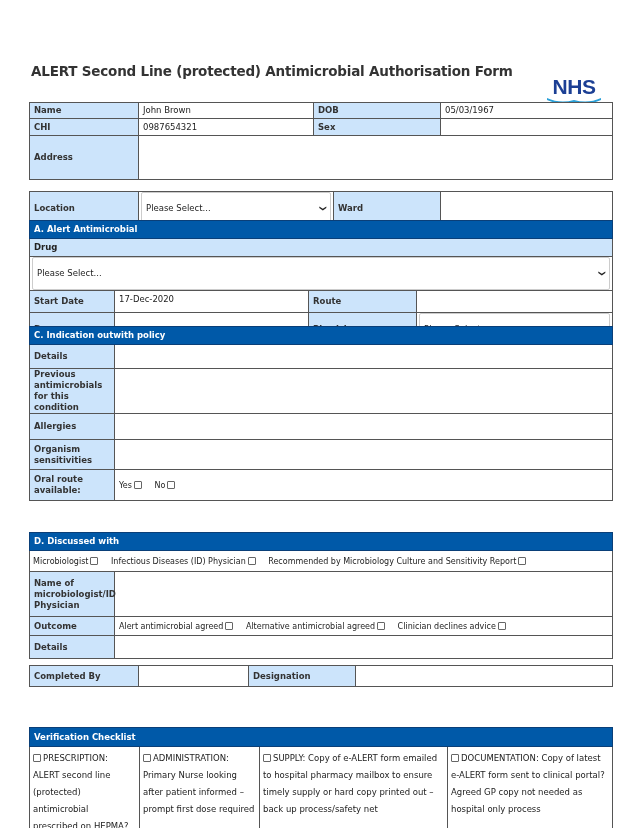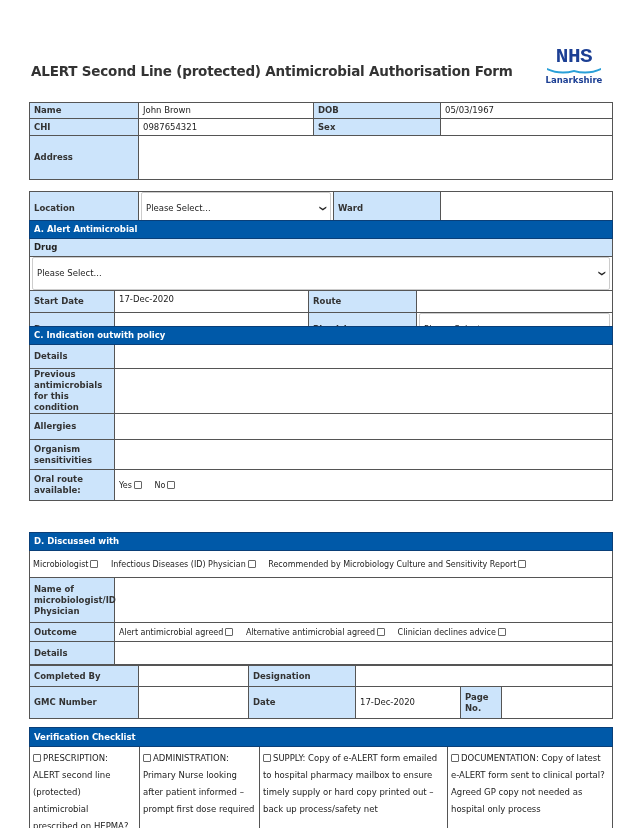--- a/index.html
+++ b/index.html
@@ -1,21 +1,21 @@
 <!DOCTYPE html>
 <html><head>
 <meta charset="utf-8">
 <style>
   * { box-sizing: border-box; margin: 0; padding: 0; }
   html, body { width: 640px; height: 828px; background: #ffffff; overflow: hidden; }
   body { font-family: "DejaVu Sans", "Liberation Sans", sans-serif; color: #222; position: relative; }
   .abs { position: absolute; }
   .title { left: 31px; top: 63px; font-size: 13.5px; font-weight: bold; color: #333; letter-spacing: -0.2px; }
   .logo { left: 543px; top: 47px; width: 62px; height: 44px; text-align: center; }
-  .logo .nhs { font-family: Liberation Mono, monospace; font-weight: bold; font-size: 21px; color: #1c3f94; line-height: 20px; letter-spacing: -0.5px; }
+  .logo .nhs { font-family: Liberation Sans, sans-serif; font-weight: bold; font-size: 21px; color: #1c3f94; line-height: 20px; letter-spacing: -0.5px; margin-top: 30px; }
   .logo .lan { font-size: 8.5px; color: #1c3f94; font-weight: bold; line-height: 10px; margin-top: 1px; }
   .logo svg { display: block; margin: 0 auto; }
 
   table { border-collapse: collapse; position: absolute; table-layout: fixed; }
   td { border: 1px solid #555; font-size: 8.5px; padding: 0 4px; vertical-align: middle; line-height: 11px; }
   td.lab { background: #cce4fb; font-weight: bold; color: #333; }
   td.val { background: #fff; color: #222; }
   td.sec { background: #0059a8; color: #fff; font-weight: bold; border-color: #0a3f78; }
   td.sub { background: #cce4fb; font-weight: bold; }
   .sel { display: flex; align-items: center; justify-content: space-between; border: 1px solid #ccc; height: 33px; padding: 0 4px; font-size: 8.5px; background: #fff; border-radius: 2px; }
@@ -165,21 +165,21 @@
 
 <table style="left:29px; top:532px; width:583px;">
   <colgroup>
       <col style="width:85px">
       <col style="width:498px">
     </colgroup>
   <tbody>
       <tr style="height:18px">
     <td class="sec" colspan="2">D. Discussed with</td>
   </tr>
-  <tr style="height:27px">
+  <tr style="height:21px">
     <td class="val" colspan="2" style="font-size:8px; padding-left:3px;">
       <span class="opt"><span>Microbiologist</span><span class="cb"></span></span>
       <span class="opt"><span>Infectious Diseases (ID) Physician</span><span class="cb"></span></span>
       <span class="opt"><span>Recommended by Microbiology Culture and Sensitivity Report</span><span class="cb"></span></span>
     </td>
   </tr>
   <tr style="height:45px">
     <td class="lab">Name of microbiologist/ID Physician</td>
     <td class="val"></td>
   </tr>
@@ -207,28 +207,20 @@
       <col style="width:41px">
       <col style="width:111px">
     </colgroup>
   <tbody>
       <tr style="height:21px">
     <td class="lab">Completed By</td>
     <td class="val"></td>
     <td class="lab">Designation</td>
     <td class="val" colspan="3"></td>
   </tr>
-  <tr style="height:32px">
-    <td class="lab">GMC Number</td>
-    <td class="val"></td>
-    <td class="lab">Date</td>
-    <td class="val">17-Dec-2020</td>
-    <td class="lab">Page No.</td>
-    <td class="val"></td>
-  </tr>
 </tbody>
   </table>
 
 <table style="left:29px; top:727px; width:583px;">
   <colgroup>
       <col style="width:110px">
       <col style="width:120px">
       <col style="width:188px">
       <col style="width:165px">
     </colgroup>

